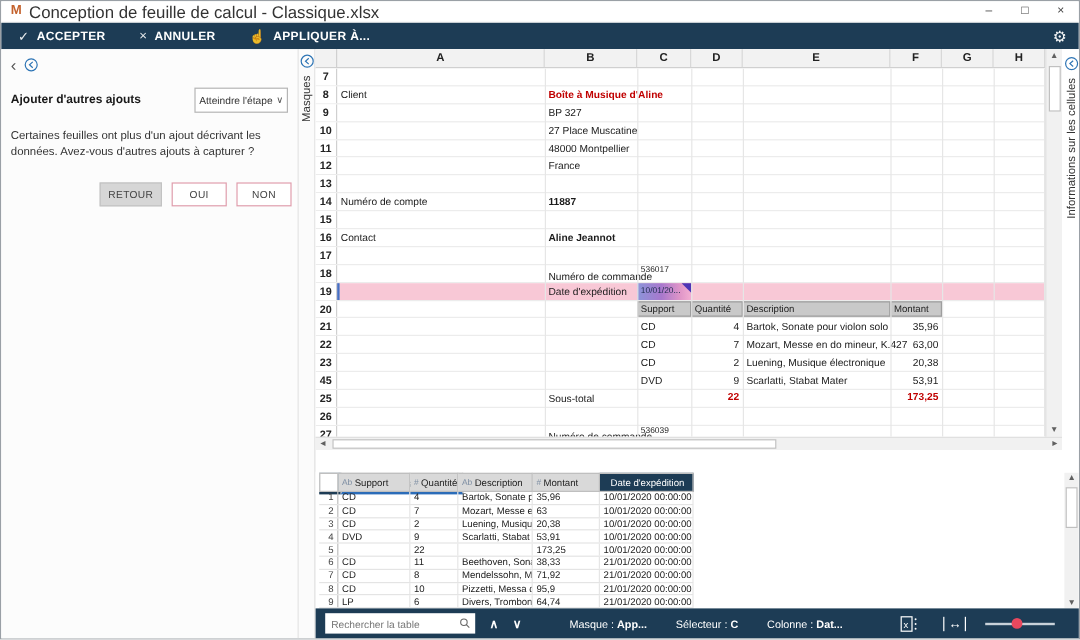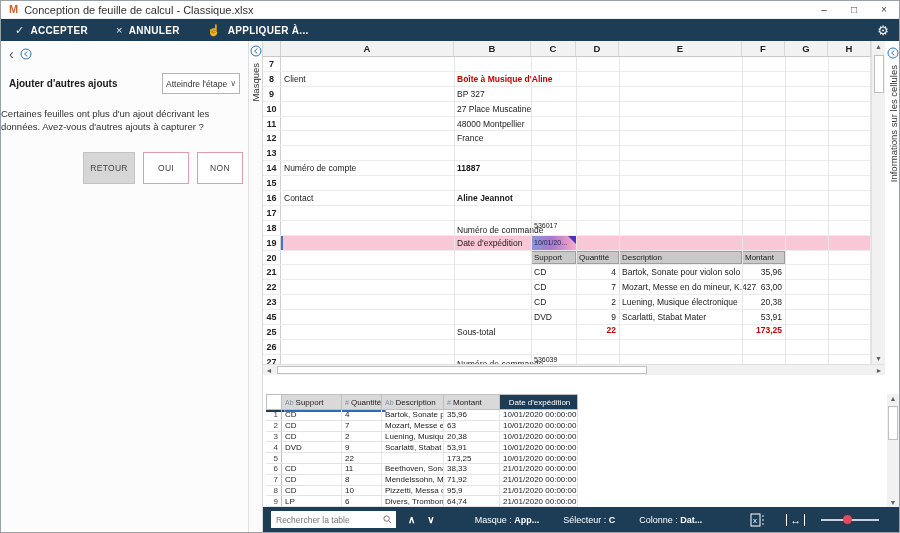--- a/index.html
+++ b/index.html
@@ -2,43 +2,43 @@
 <html><head>
 <meta charset="utf-8">
 <style>
   html,body{margin:0;padding:0;background:#e8e8e8;}
   *{box-sizing:border-box;font-family:"Liberation Sans",sans-serif;}
   .window{position:relative;width:900px;height:533px;background:#fff;border:1px solid #9aa0a6;overflow:hidden;}
 
   
   .titlebar{position:absolute;left:0;top:0;right:0;height:18px;background:#fff;display:flex;align-items:center;border-bottom:1px solid #f0f0f0;}
   .logo{color:#c4622d;font-weight:bold;font-size:11px;margin:0 6px 0 8px;line-height:1;}
-  .wtitle{font-size:11px;color:#333;flex:1;white-space:nowrap;overflow:hidden;}
+  .wtitle{font-size:14px;color:#333;flex:1;white-space:nowrap;overflow:hidden;}
   .wc{width:30px;text-align:center;font-size:10px;color:#444;cursor:default;line-height:18px;}
 
   
   .toolbar{position:absolute;left:0;top:18px;right:0;height:22px;background:#1d3c55;display:flex;align-items:center;color:#fff;}
   .tbtn{display:flex;align-items:center;gap:6px;font-size:10px;font-weight:bold;letter-spacing:.3px;padding:0 14px;height:100%;cursor:pointer;}
   .tbtn .ic{font-weight:normal;font-size:11px;opacity:.9;}
   .gear{margin-left:auto;margin-right:10px;font-size:13px;opacity:.95;cursor:pointer;}
 
   
   .panel{position:absolute;left:0;top:40px;width:248px;bottom:0;background:#fcfcfc;border-right:1px solid #e0e0e0;}
   .phead{display:flex;align-items:center;padding:6px 8px 4px 8px;}
   .back{color:#555;font-size:14px;line-height:1;margin-right:6px;cursor:pointer;}
   .ptitle{font-size:13.5px;font-weight:bold;color:#1a1a1a;flex:1;}
   .pin{width:12px;height:12px;cursor:pointer;}
   .prow{display:flex;align-items:center;padding:8px 8px 0 8px;}
   .plabel{font-size:10px;font-weight:bold;color:#1a1a1a;flex:1;}
   .dropdown{width:78px;height:21px;border:1px solid #b5b5b5;background:#fff;display:flex;align-items:center;font-size:8.5px;color:#333;padding:0 3px;cursor:pointer;}
   .dropdown .dv{flex:1;white-space:nowrap;overflow:hidden;}
   .dropdown .chev{font-size:8px;color:#555;}
-  .pquestion{font-size:9.5px;color:#333;line-height:1.35;padding:14px 8px 0 0;width:244px;}
+  .pquestion{font-size:9.5px;color:#333;line-height:1.35;padding:14px 8px 0 8px;width:244px;}
   .pbtns{display:flex;justify-content:flex-end;gap:8px;padding:18px 5px 0 0;}
-  .btn{height:32px;display:flex;align-items:center;justify-content:center;font-size:8.5px;color:#444;cursor:pointer;letter-spacing:.3px;text-align:right;}
+  .btn{height:20px;display:flex;align-items:center;justify-content:center;font-size:8.5px;color:#444;cursor:pointer;letter-spacing:.3px;text-align:right;}
   .btn-gray{width:52px;background:#d6d6d6;border:1px solid #c2c2c2;}
   .btn-pink{width:46px;background:#fff;border:1px solid #df9dac;}
 
   
   .lstrip{position:absolute;left:248px;top:40px;width:14px;bottom:0;background:#fbfbfb;border-right:1px solid #d9d9d9;}
   .lstrip .pin{position:absolute;left:1px;top:4px;}
   .vtext{writing-mode:vertical-rl;transform:rotate(180deg);font-size:9.5px;color:#333;position:absolute;}
   .lstrip .vtext{left:1px;top:22px;}
   .rstrip{position:absolute;left:884px;top:40px;width:16px;height:334px;background:#fff;}
   .rstrip .pin{position:absolute;left:2px;top:6px;}

